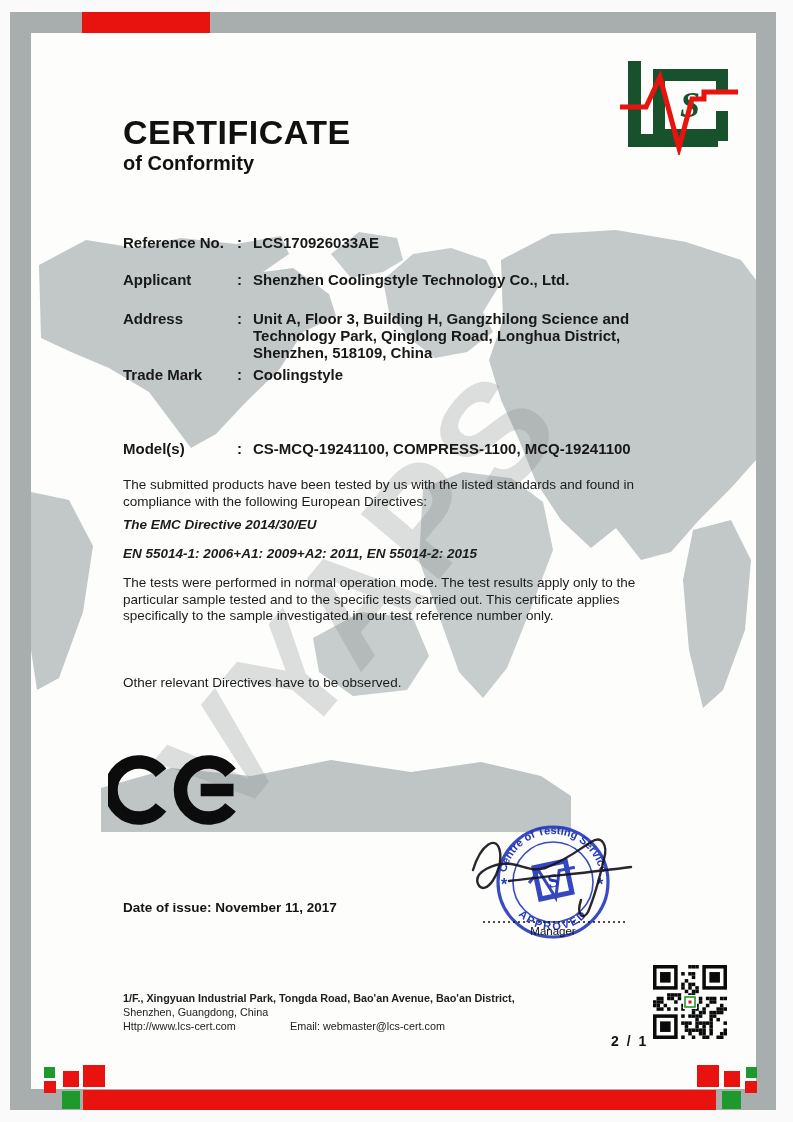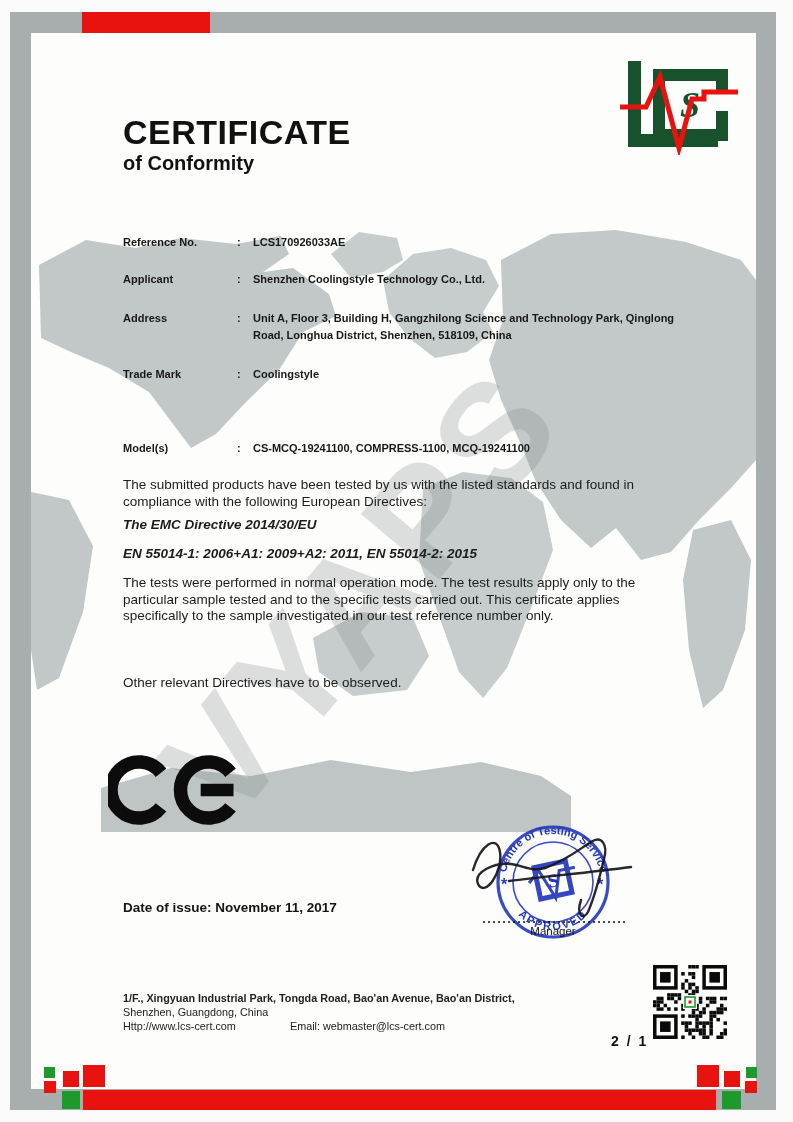--- a/index.html
+++ b/index.html
@@ -22,21 +22,21 @@
   .watermark{position:absolute;left:60px;top:390px;width:540px;height:340px;display:flex;align-items:center;justify-content:center;
     font-size:148px;font-weight:bold;letter-spacing:8px;color:rgba(128,136,136,0.26);
     transform:rotate(-50deg);pointer-events:none;}
 
   
   .content{position:absolute;inset:0;z-index:2;}
   .title-block{position:absolute;left:123px;top:114px;color:#111;}
   .title-block h1{margin:0;font-size:34px;line-height:36px;font-weight:bold;letter-spacing:.5px;text-align:center;}
   .title-block h2{margin:2px 0 0 0;font-size:20px;line-height:22px;font-weight:bold;}
 
-  .field-row{position:absolute;left:123px;font-size:11px;font-weight:bold;color:#181818;line-height:17px;}
+  .field-row{position:absolute;left:123px;font-size:15px;font-weight:bold;color:#181818;line-height:17px;}
   .f-label{display:inline-block;width:114px;vertical-align:top;}
   .f-colon{display:inline-block;width:16px;vertical-align:top;}
   .f-value{display:inline-block;width:432px;vertical-align:top;}
 
   .para{position:absolute;left:123px;font-size:13.5px;line-height:16.5px;color:#1c1c1c;width:552px;}
   .para.bold{font-weight:bold;font-style:italic;}
 
   .date-line{position:absolute;left:123px;top:900px;font-size:13.5px;font-weight:bold;color:#151515;}
 
   .footer-block{position:absolute;left:123px;top:991px;font-size:10.8px;line-height:14px;color:#222;width:420px;}

